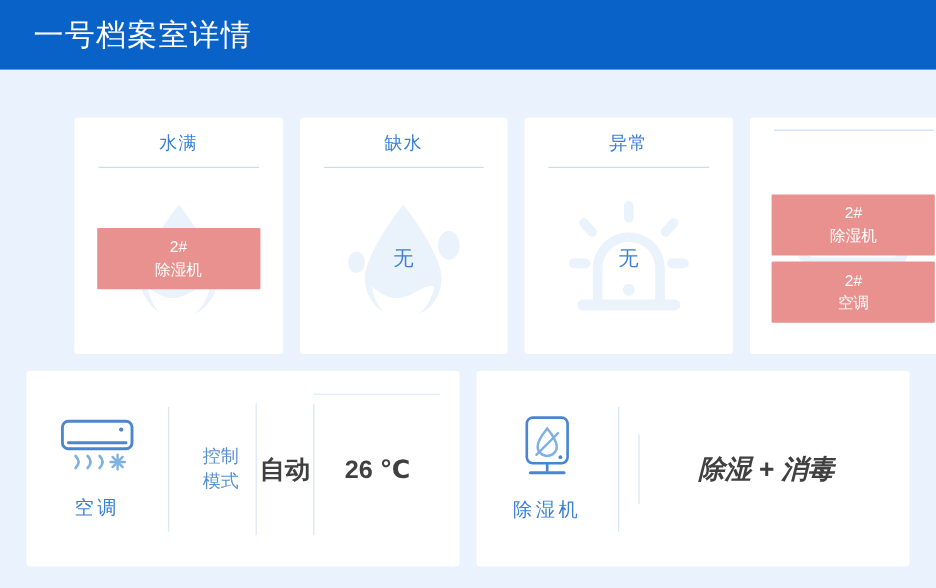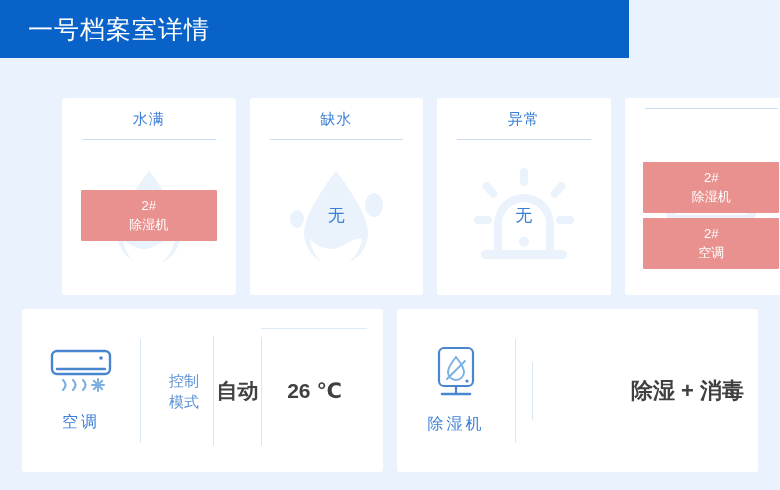--- a/index.html
+++ b/index.html
@@ -6,21 +6,21 @@
   body{
     width:780px;height:490px;
     background:#eaf2fd;
     font-family:"Liberation Sans","DejaVu Sans",sans-serif;
     overflow:hidden;
   }
   .page{position:relative;width:780px;height:490px;}
 
   
   .header{
-    position:absolute;left:0;top:0;width:629px;height:58px;
+    position:absolute;left:0;top:0;width:780px;height:58px;
     background:#0862c8;
   }
   .header-title{
     position:absolute;left:28px;top:50%;transform:translateY(-50%);
     color:#ffffff;font-size:25px;letter-spacing:1px;font-weight:400;
     white-space:nowrap;
   }
 
   
   .status-row{
@@ -109,21 +109,21 @@
   .kv-key span{display:block;}
   .kv-sep{width:1px;align-self:stretch;background:#d8e6f6;margin:8px 0;flex:0 0 1px;}
   .kv-val{
     flex:1 1 auto;text-align:center;
     color:#404040;font-weight:bold;font-size:21px;
   }
 
   
   .kv-single{flex:1 1 auto;display:flex;align-items:center;padding-left:16px;padding-right:14px;}
   .kv-single .kv-key{width:56px;flex:0 0 56px;}
-  .kv-single .kv-val{font-size:22px;text-align:right;}
+  .kv-single .kv-val{font-size:22px;text-align:center;font-style:italic;}
 </style>
 </head>
 <body>
 
 <div class="page">
 
   <div class="header">
     <div class="header-title">一号档案室详情</div>
   </div>
 

